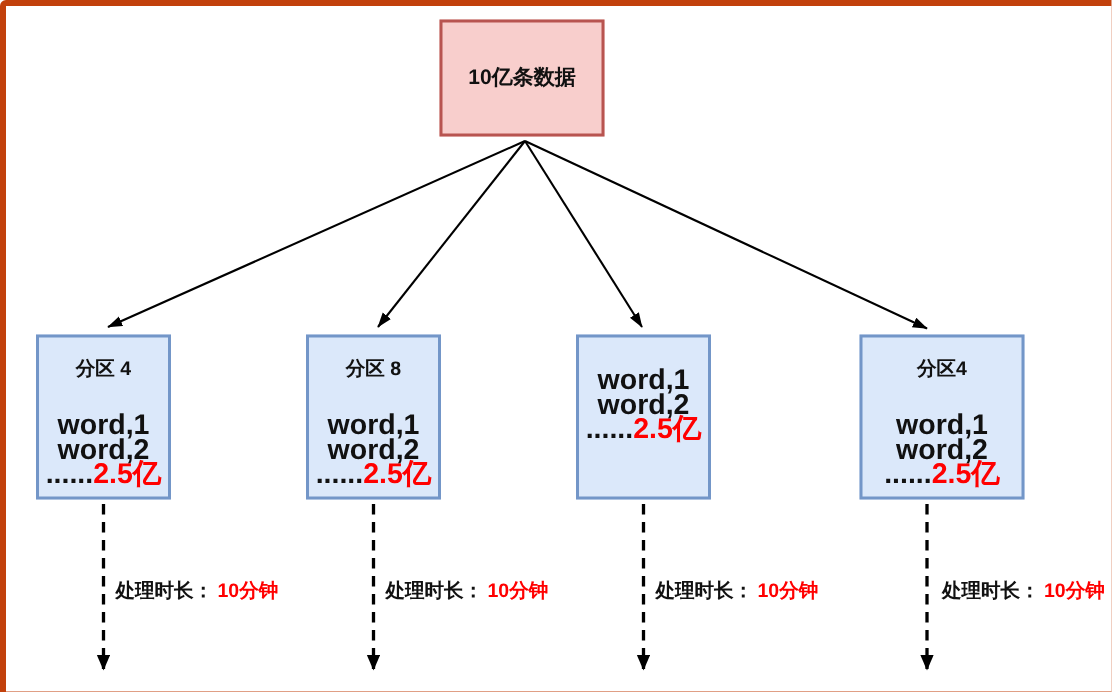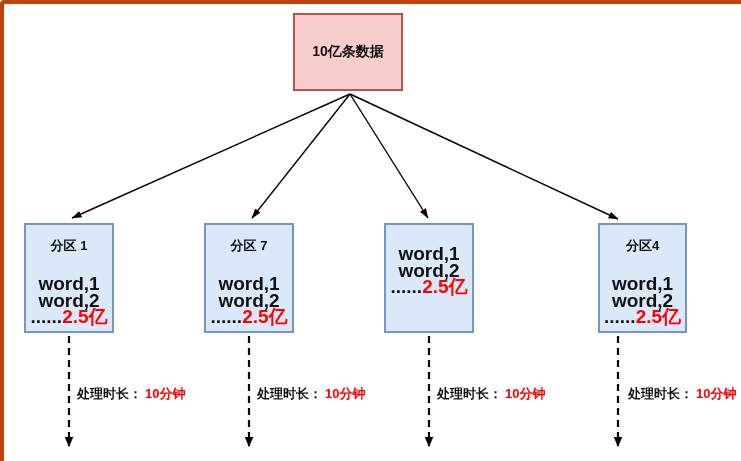--- a/index.html
+++ b/index.html
@@ -97,46 +97,46 @@
       <line x1="425" y1="332" x2="425" y2="442" marker-end="url(#arrowDashed)"></line>
       <line x1="614" y1="332" x2="614" y2="442" marker-end="url(#arrowDashed)"></line>
     </g>
   </svg>
 
   <div class="source-box">
     <span>10亿条数据</span>
   </div>
 
   <div class="partition" style="left:20px">
-    <div class="p-title">分区 1</div>
+    <div class="p-title">分区 4</div>
     <div class="p-rows">
       <div>word,1</div>
       <div>word,2</div>
       <div><span>......</span><span class="red">2.5亿</span></div>
     </div>
   </div>
 
   <div class="partition" style="left:200px">
-    <div class="p-title">分区 7</div>
+    <div class="p-title">分区 8</div>
     <div class="p-rows">
       <div>word,1</div>
       <div>word,2</div>
       <div><span>......</span><span class="red">2.5亿</span></div>
     </div>
   </div>
 
   <div class="partition" style="left:380px">
     <div class="p-rows">
       <div>word,1</div>
       <div>word,2</div>
       <div><span>......</span><span class="red">2.5亿</span></div>
     </div>
   </div>
 
-  <div class="partition" style="left:594px; width:89px">
+  <div class="partition" style="left:569px; width:110px">
     <div class="p-title">分区4</div>
     <div class="p-rows">
       <div>word,1</div>
       <div>word,2</div>
       <div><span>......</span><span class="red">2.5亿</span></div>
     </div>
   </div>
 
   <div class="duration" style="left:73px">
     <span>处理时长：</span><span class="red">10分钟</span>

